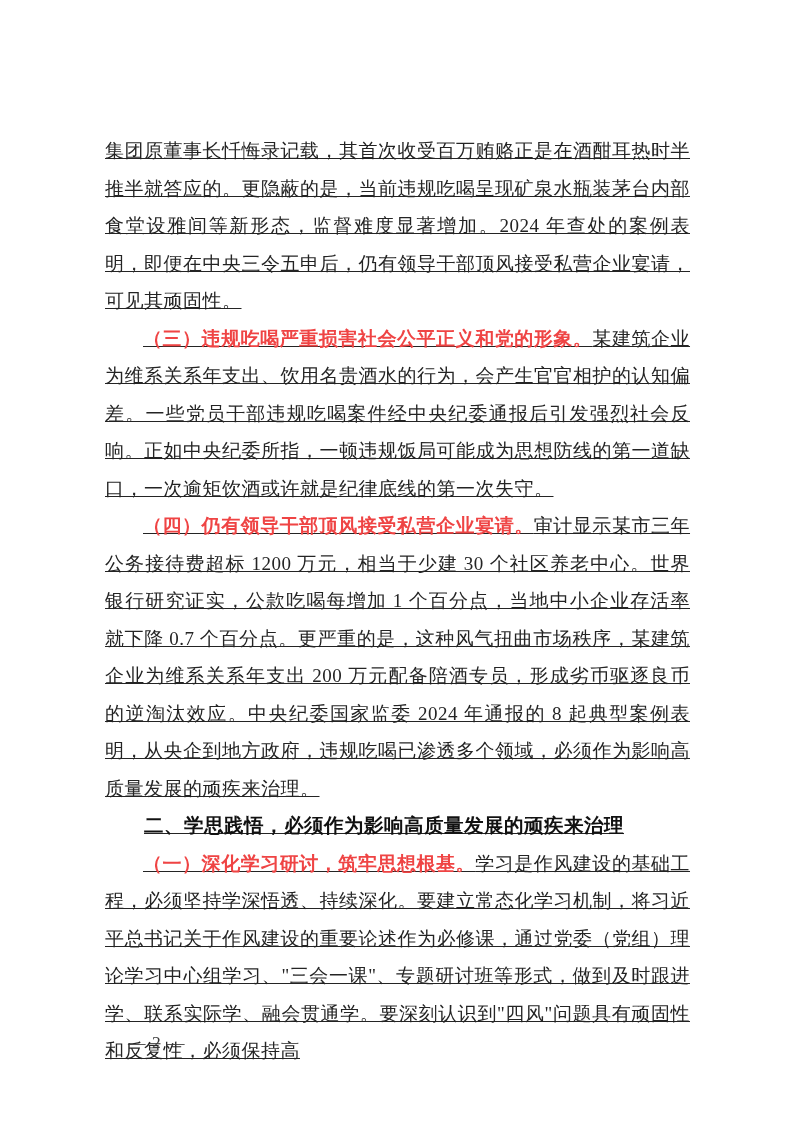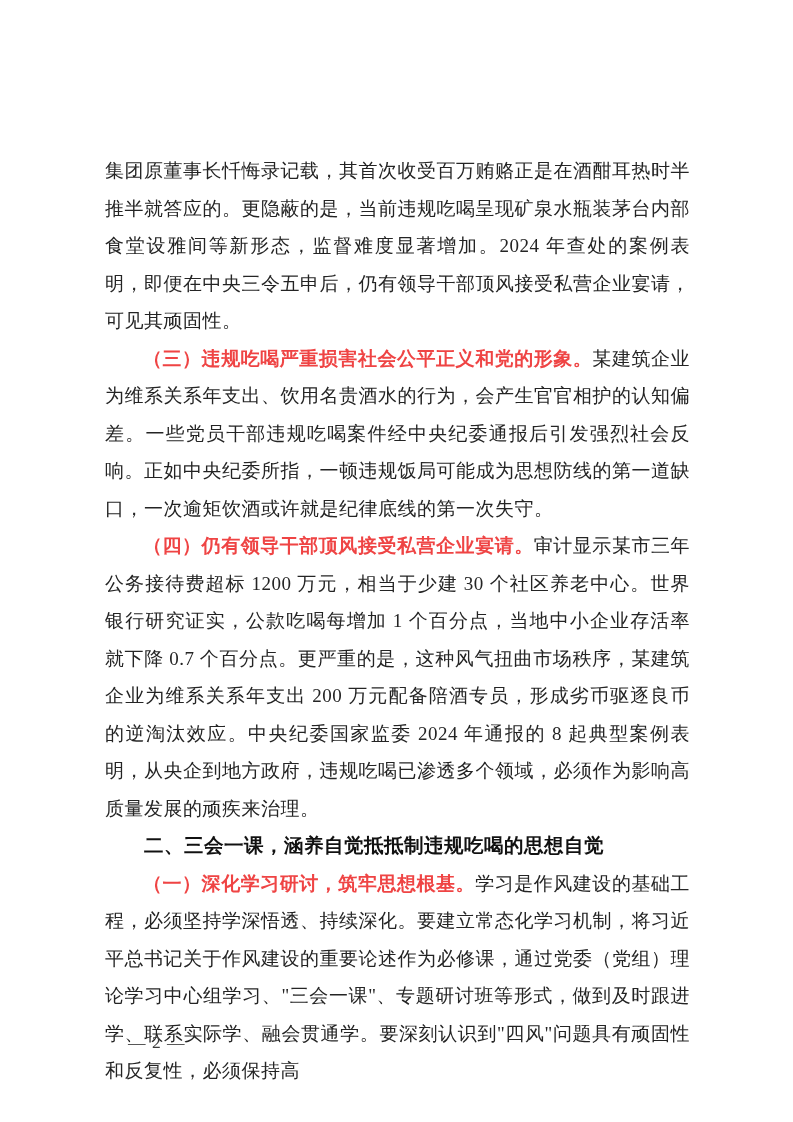--- a/index.html
+++ b/index.html
@@ -12,22 +12,23 @@
     width: 793px;
     height: 1122px;
     background: #ffffff;
     overflow: hidden;
     font-family: "Liberation Serif", serif;
     color: #242424;
   }
   .content {
     position: absolute;
     left: 105px;
-    top: 152px;
+    top: 132px;
     width: 585px;
+    text-decoration: underline;
   }
   .para {
     margin: 0;
     font-size: 19px;
     line-height: 37.5px;
     text-align: justify;
     text-indent: 2em;
     letter-spacing: 0.5px;
     color: #242424;
   }
@@ -64,21 +65,21 @@
 
 <div class="page">
   <div class="content">
 
     <p class="para continuation"><span>集团原董事长忏悔录记载，其首次收受百万贿赂正是在酒酣耳热时半推半就答应的。更隐蔽的是，当前违规吃喝呈现矿泉水瓶装茅台内部食堂设雅间等新形态，监督难度显著增加。2024 年查处的案例表明，即便在中央三令五申后，仍有领导干部顶风接受私营企业宴请，可见其顽固性。</span></p>
 
     <p class="para"><span class="lead">（三）违规吃喝严重损害社会公平正义和党的形象。</span><span>某建筑企业为维系关系年支出、饮用名贵酒水的行为，会产生官官相护的认知偏差。一些党员干部违规吃喝案件经中央纪委通报后引发强烈社会反响。正如中央纪委所指，一顿违规饭局可能成为思想防线的第一道缺口，一次逾矩饮酒或许就是纪律底线的第一次失守。</span></p>
 
     <p class="para"><span class="lead">（四）仍有领导干部顶风接受私营企业宴请。</span><span>审计显示某市三年公务接待费超标 1200 万元，相当于少建 30 个社区养老中心。世界银行研究证实，公款吃喝每增加 1 个百分点，当地中小企业存活率就下降 0.7 个百分点。更严重的是，这种风气扭曲市场秩序，某建筑企业为维系关系年支出 200 万元配备陪酒专员，形成劣币驱逐良币的逆淘汰效应。中央纪委国家监委 2024 年通报的 8 起典型案例表明，从央企到地方政府，违规吃喝已渗透多个领域，必须作为影响高质量发展的顽疾来治理。</span></p>
 
-    <h2 class="section-heading">二、三会一课，涵养自觉抵抵制违规吃喝的思想自觉</h2>
+    <h2 class="section-heading">二、学思践悟，必须作为影响高质量发展的顽疾来治理</h2>
 
     <p class="para"><span class="lead">（一）深化学习研讨，筑牢思想根基。</span><span>学习是作风建设的基础工程，必须坚持学深悟透、持续深化。要建立常态化学习机制，将习近平总书记关于作风建设的重要论述作为必修课，通过党委（党组）理论学习中心组学习、"三会一课"、专题研讨班等形式，做到及时跟进学、联系实际学、融会贯通学。要深刻认识到"四风"问题具有顽固性和反复性，必须保持高</span></p>
 
   </div>
 
   <div class="page-footer">
     <span>— 2 —</span>
   </div>
 </div>
 

